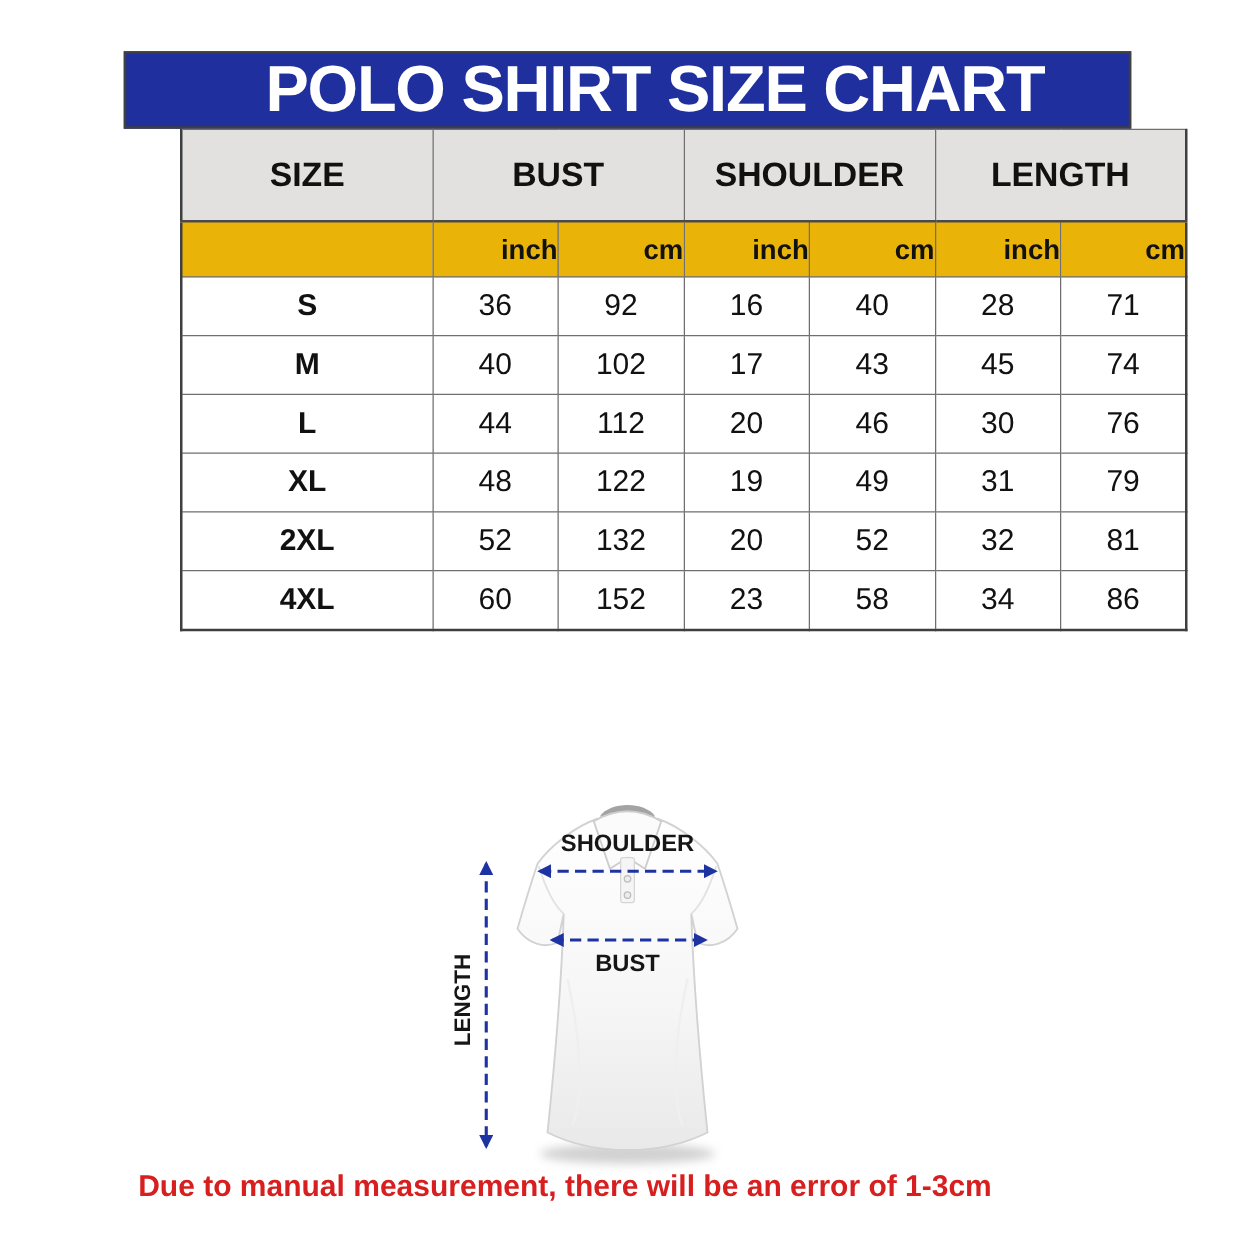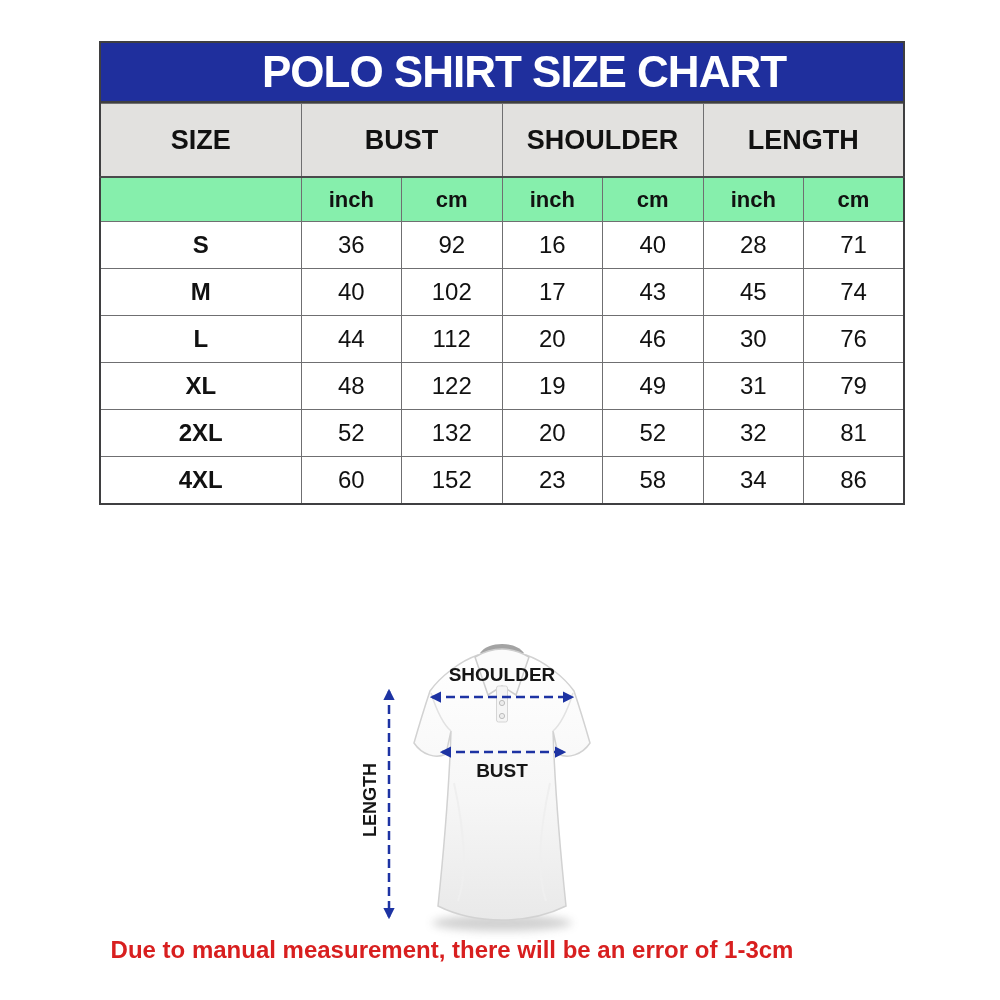--- a/index.html
+++ b/index.html
@@ -18,50 +18,52 @@
     left: 99px; top: 41px;
     width: 806px;
   }
   .title-bar {
     background: #1f2f9d;
     border: 2px solid #3f3f41;
     height: 62px;
     display: flex; align-items: center; justify-content: center;
     color: #ffffff;
     font-weight: bold;
-    font-size: 44px;
+    font-size: 52px;
     letter-spacing: -1px;
     box-sizing: border-box;
     padding-left: 44px;
   }
   table.chart {
     width: 100%;
     border-collapse: collapse;
     table-layout: fixed;
     border: 2px solid #3f3f41;
     border-top: 0;
+    margin-left: 45px;
   }
   table.chart th, table.chart td {
     border: 1px solid #6f6f71;
     text-align: center;
     vertical-align: middle;
     padding: 0;
   }
   tr.group-row th {
     background: #e2e1df;
     height: 72px;
     font-size: 27px;
     font-weight: bold;
     border-bottom: 2px solid #4a4a4c;
   }
   tr.unit-row th {
-    background: #86efac;
+    background: #eab308;
     height: 43px;
     font-size: 22px;
     font-weight: bold;
+    text-align: right;
   }
   tbody.data td {
     background: #ffffff;
     height: 46px;
     font-size: 24px;
     font-weight: normal;
   }
   tbody.data td.size-cell { font-weight: bold; }
 
   

